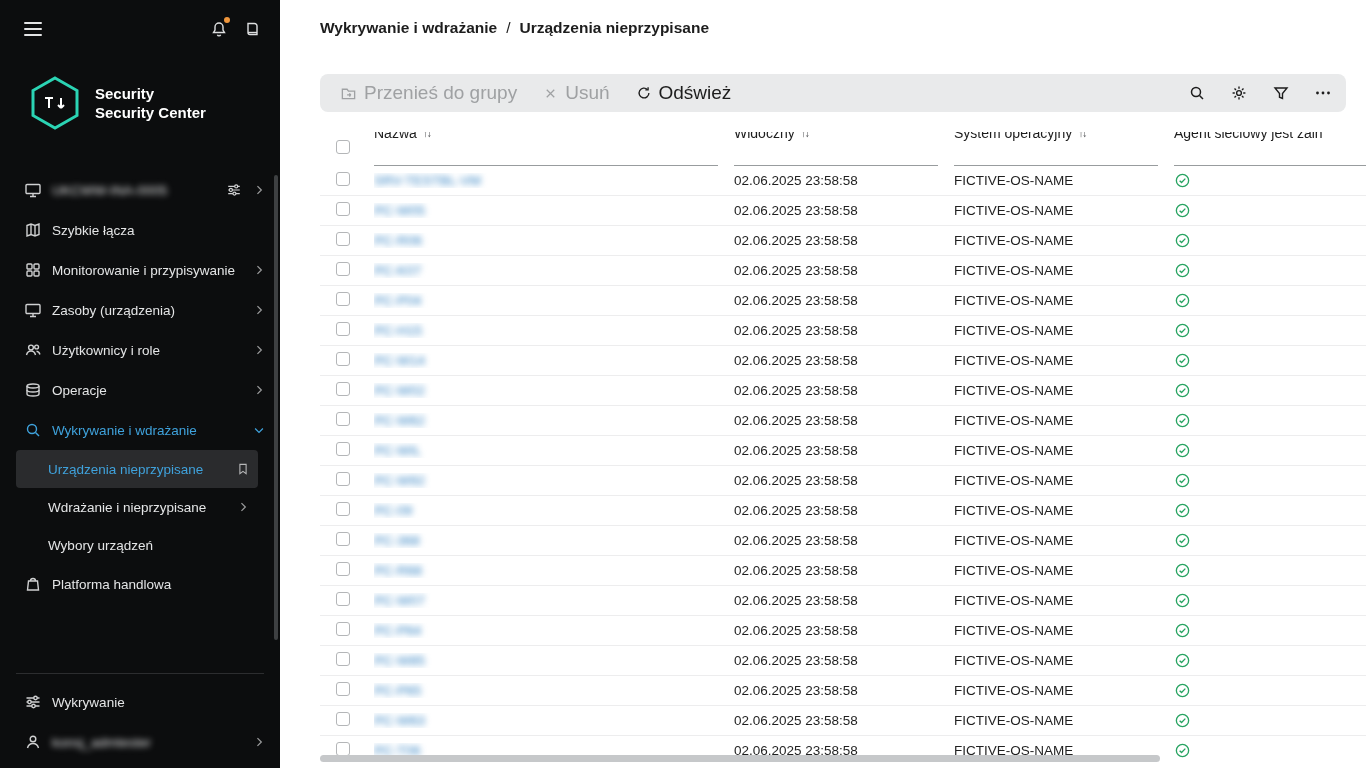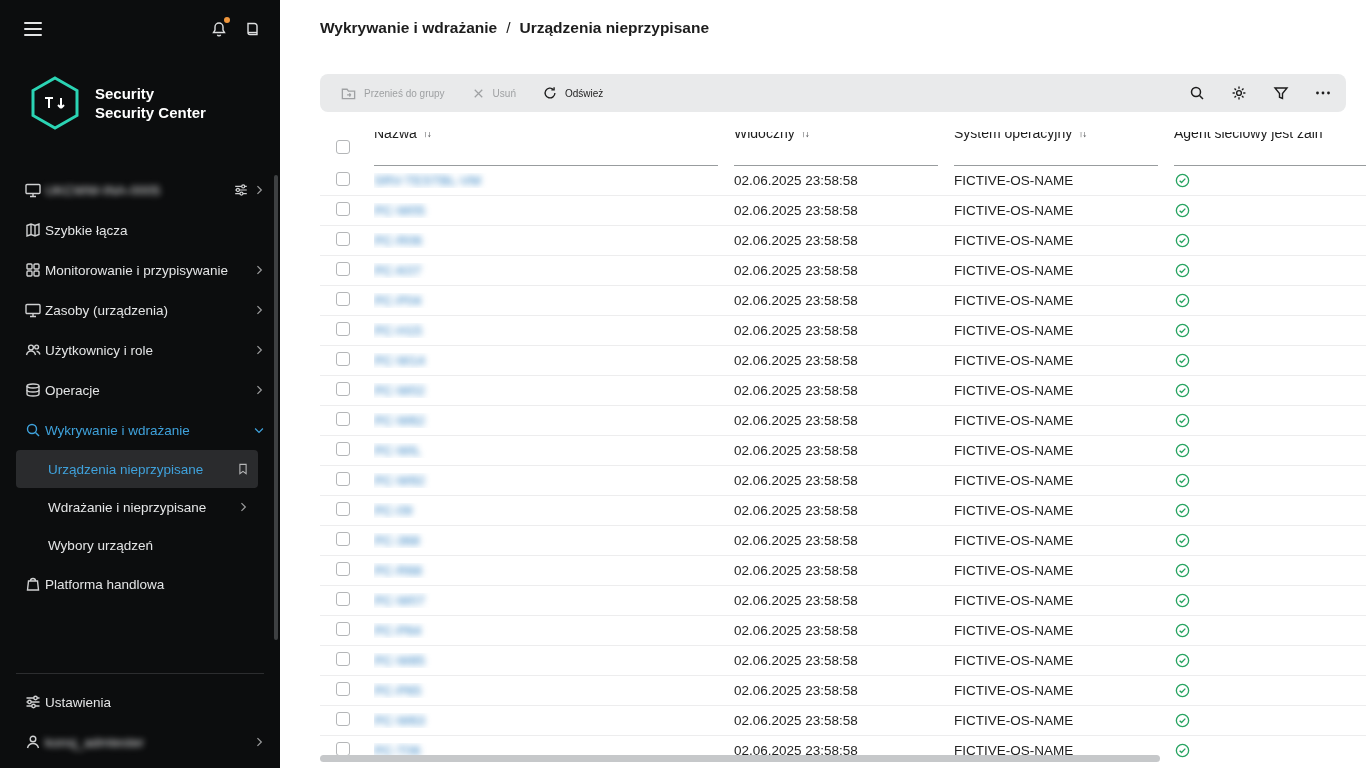--- a/index.html
+++ b/index.html
@@ -30,21 +30,21 @@
   .topicon { position:relative; color:#dfe0e1; }
   .notif-dot { position:absolute; top:-3px; right:-2px; width:6px; height:6px; border-radius:50%; background:#f0963c; }
 
   .brand { display:flex; align-items:center; gap:15px; padding:18px 0 0 30px; }
   .brand-hex { color:#2bd4b4; }
   .brand-text { font-size:15px; font-weight:700; color:#fff; line-height:1.3; }
 
   .sb-nav { margin-top:40px; flex:1; }
   .sb-item {
     height:40px; display:flex; align-items:center;
-    padding:0 14px 0 24px; gap:3px; cursor:pointer; white-space:nowrap;
+    padding:0 14px 0 24px; gap:10px; cursor:pointer; white-space:nowrap;
   }
   .sb-item .lbl { flex:1; overflow:hidden; text-overflow:ellipsis; }
   .sb-item .ic { color:#cfd0d1; flex-shrink:0; }
   .sb-item.active, .sb-item.active .ic { color:#3fa2dc; }
   .chev { color:#9a9b9c; flex-shrink:0; }
   .sb-item.active .chev { color:#3fa2dc; }
 
   .sb-sub {
     height:38px; display:flex; align-items:center;
     margin:0 22px 0 16px; padding:0 8px 0 32px; gap:10px;
@@ -73,21 +73,21 @@
 
   .toolbar {
     margin:18px 20px 0 40px; height:38px; flex-shrink:0;
     background:#e9eaeb; border-radius:8px;
     display:flex; align-items:center; justify-content:space-between;
     padding:0 14px 0 10px;
   }
   .tb-left { display:flex; align-items:center; gap:6px; }
   .tb-btn {
     display:flex; align-items:center; gap:7px;
-    background:none; border:none; font-family:inherit; font-size:10px;
+    background:none; border:none; font-family:inherit; font-size:19px;
     padding:6px 10px; border-radius:4px; color:#1d1d1d; cursor:pointer; white-space:nowrap;
   }
   .tb-btn.disabled { color:#9fa1a3; cursor:default; }
   .tb-right { display:flex; align-items:center; gap:24px; color:#1d1d1d; }
   .tb-icon { cursor:pointer; }
 
   
   .table { margin:20px 0 0 40px; width:1046px; flex:1; overflow:hidden; display:flex; flex-direction:column; }
   .tgrid { display:grid; grid-template-columns:54px 360px 220px 220px 192px; align-items:center; }
   .thead { height:34px; align-items:end; padding-bottom:0; flex-shrink:0; }
@@ -317,21 +317,21 @@
 
     <div class="sb-item">
       <span class="ic">
         <svg width="18" height="18" viewBox="0 0 18 18" fill="none" stroke="currentColor" stroke-width="1.4">
           <path d="M2.5 5h13M2.5 9h13M2.5 13h13"></path>
           <circle cx="11.5" cy="5" r="1.7" fill="#0c0d0e"></circle>
           <circle cx="5.5" cy="9" r="1.7" fill="#0c0d0e"></circle>
           <circle cx="9.5" cy="13" r="1.7" fill="#0c0d0e"></circle>
         </svg>
       </span>
-      <span class="lbl">Ustawienia</span>
+      <span class="lbl">Wykrywanie</span>
     </div>
 
     <div class="sb-item">
       <span class="ic">
         <svg width="18" height="18" viewBox="0 0 18 18" fill="none" stroke="currentColor" stroke-width="1.4">
           <circle cx="9" cy="6" r="2.8"></circle>
             <path d="M3.5 15c.8-3 3-4.5 5.5-4.5s4.7 1.5 5.5 4.5"></path>
         </svg>
       </span>
       <span class="lbl redacted">konsj_admtester</span>

